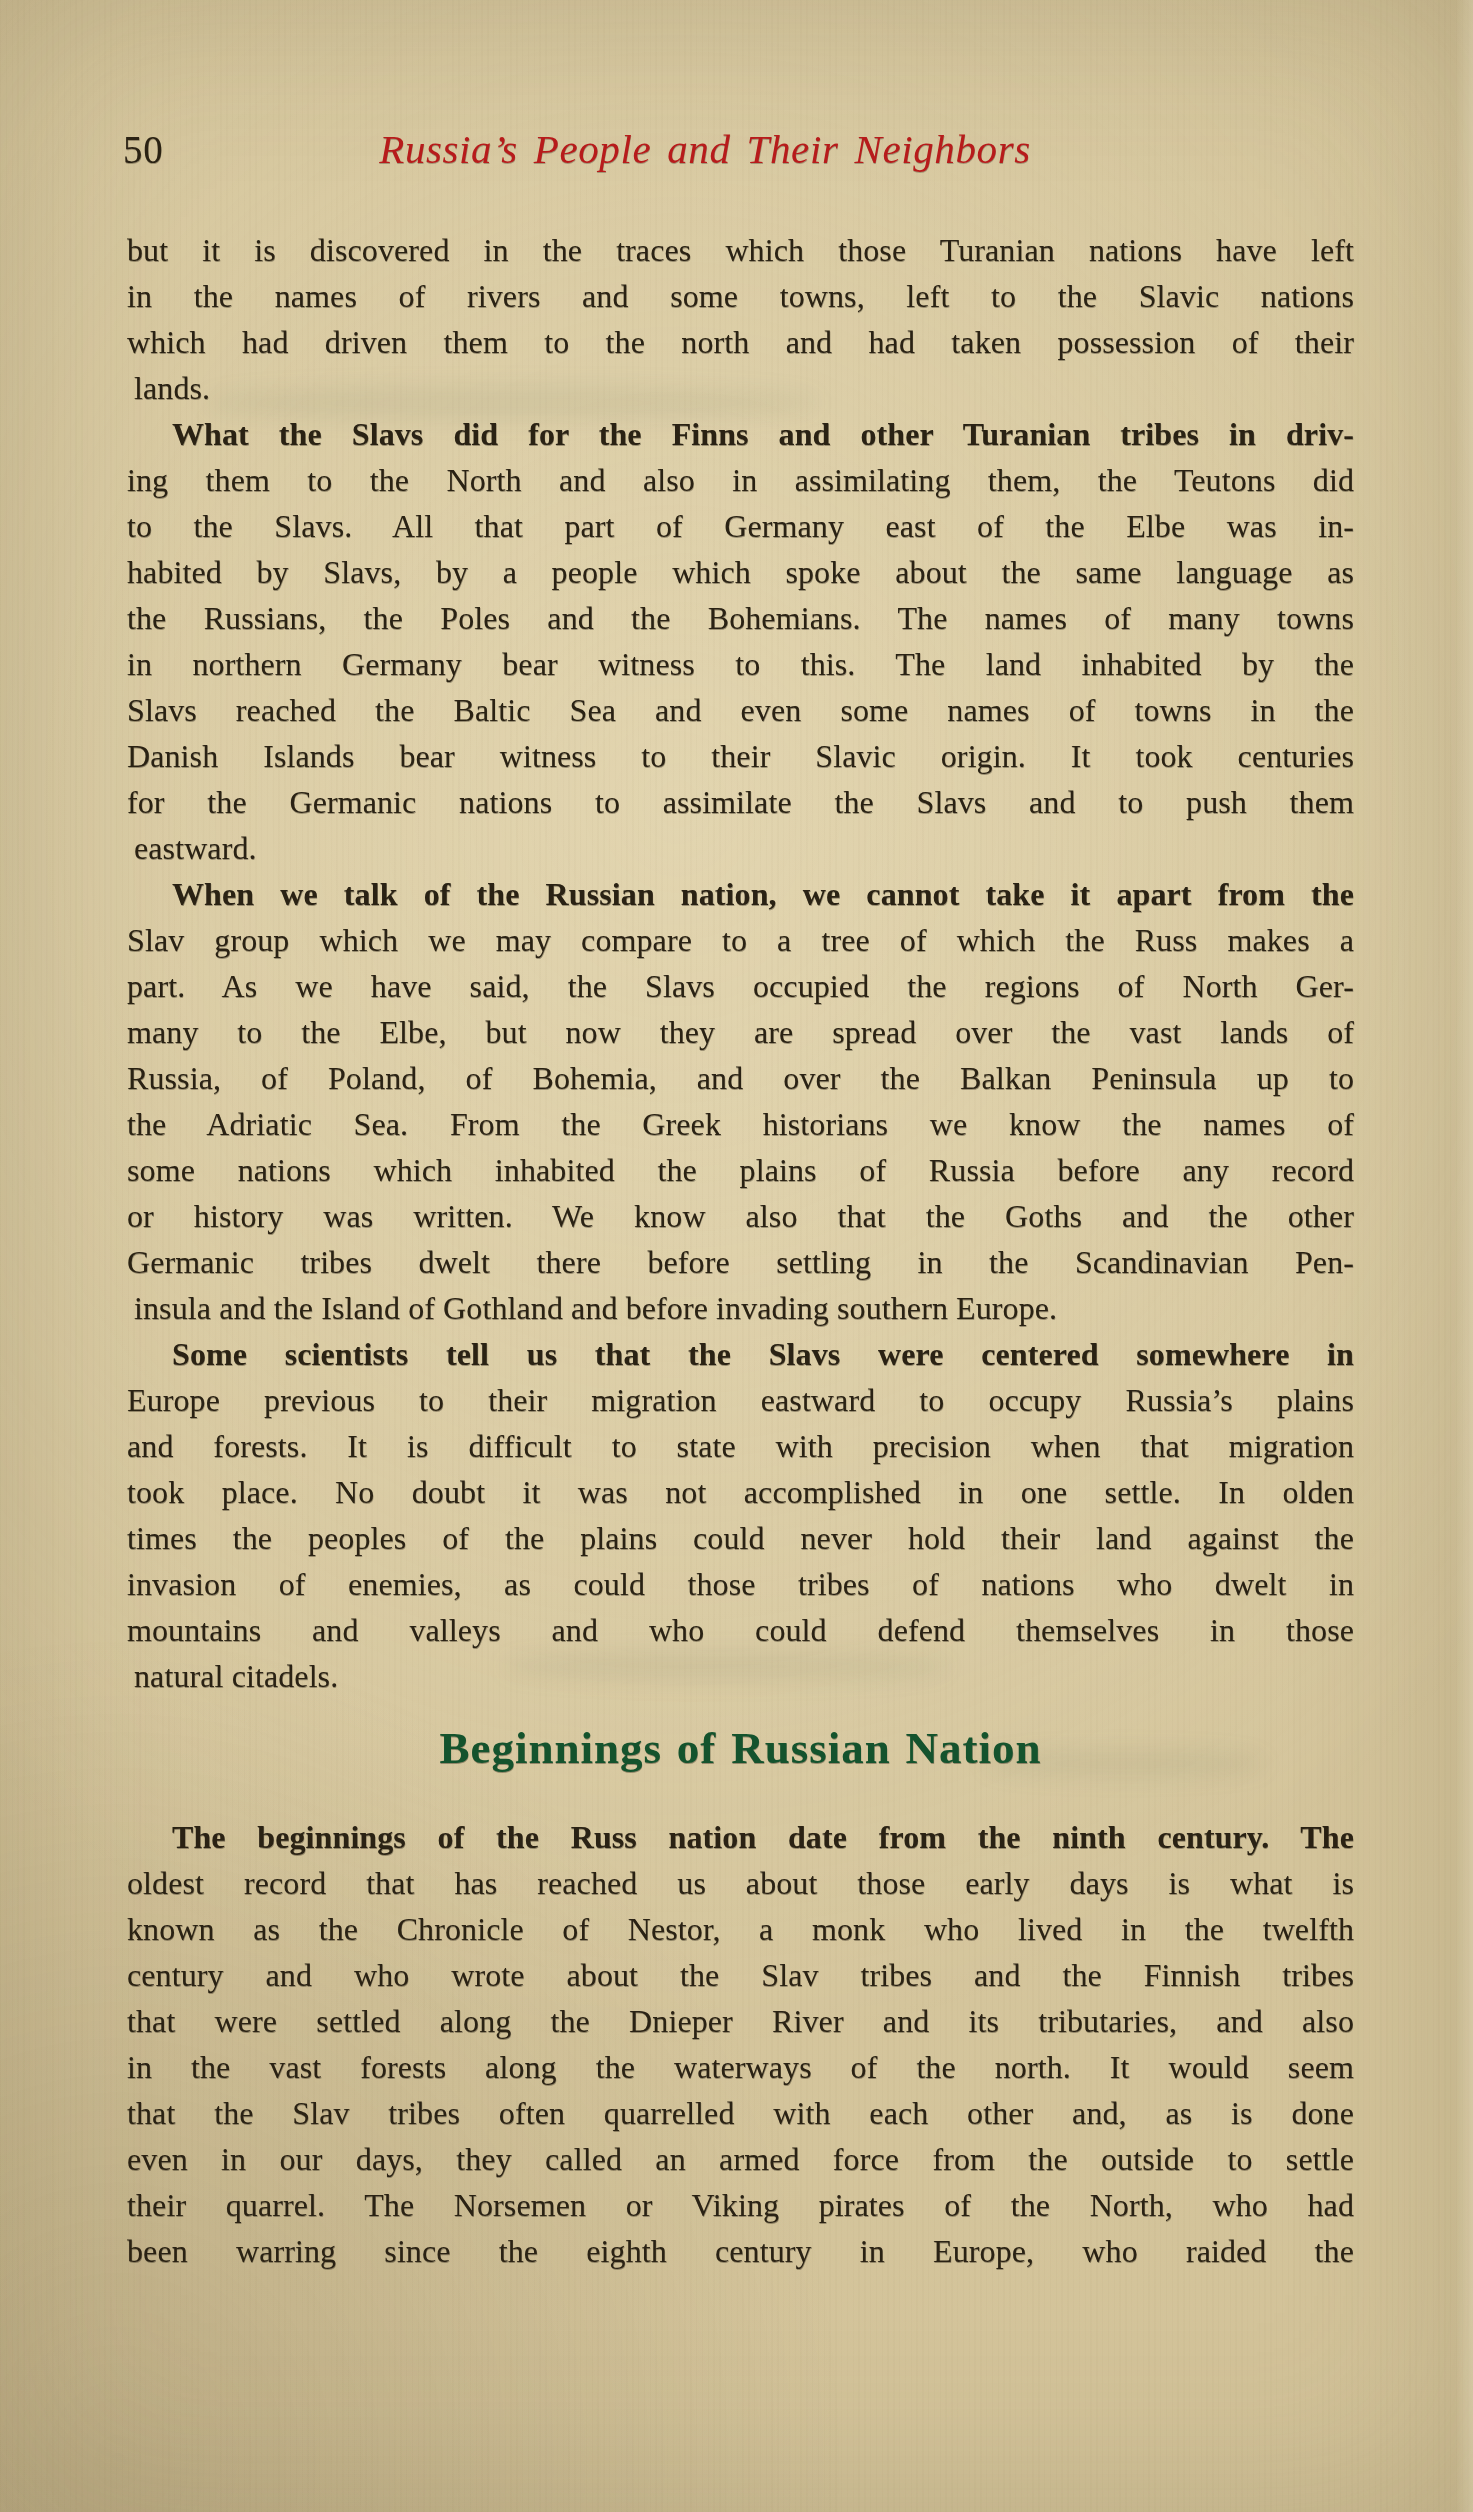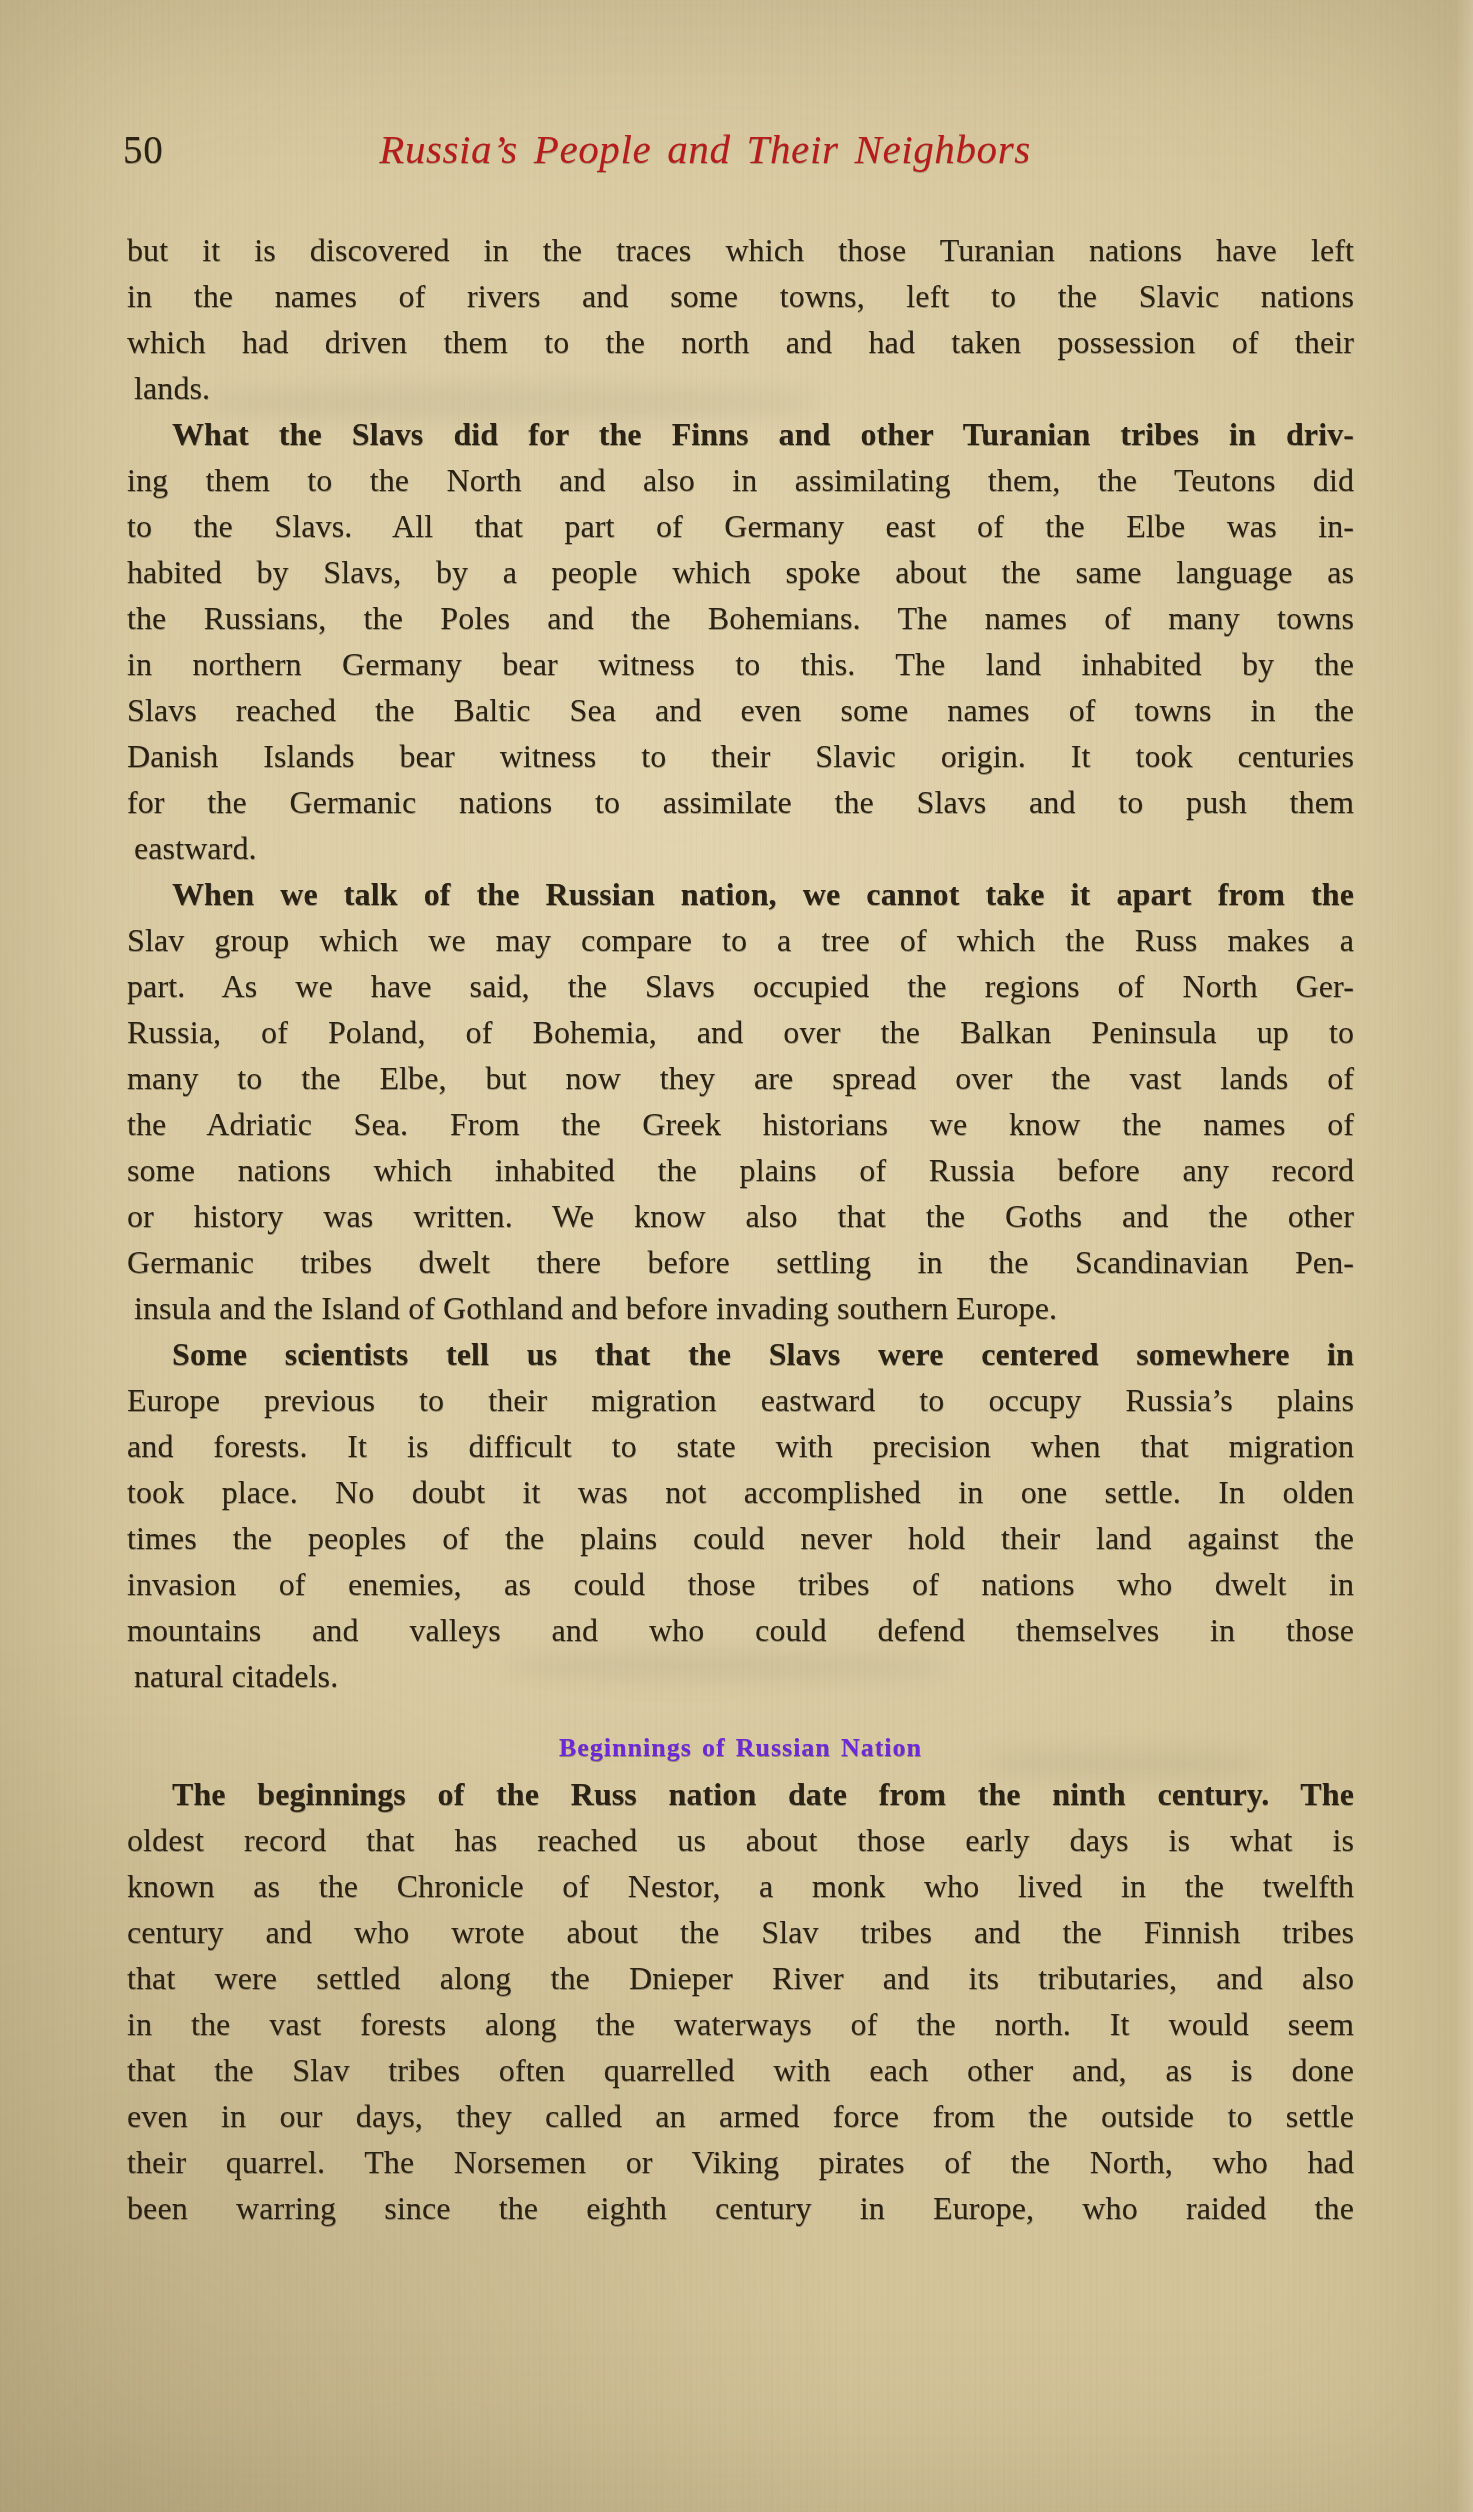--- a/index.html
+++ b/index.html
@@ -65,26 +65,26 @@
     text-align: justify;
     text-align-last: justify;
     white-space: nowrap; 
     text-shadow: 0.4px 0.6px 0.6px rgba(42,34,20,0.38);
   }
   .line { white-space: normal; } 
   .line.indent { text-indent: 45px; font-weight: bold; }
   .line.flush { text-align-last: left; margin-left: 7px; }
   .section-heading {
     height: 46px; line-height: 46px;
-    margin-top: 26px; 
+    margin-top: 26px; margin-bottom: 43px;
     text-align: center;
     font-weight: bold;
-    font-size: 26px;
+    font-size: 45px;
     letter-spacing: 1px; word-spacing: 2.6px;
-    color: #6d28d9;
+    color: #14532d;
     text-shadow: 0.4px 0.6px 0.6px rgba(42,34,20,0.38);
   }
 </style>
 </head>
 <body>
 
 <div class="paper-grain"></div>
 
 <div class="smudge" style="left:207px; top:386px; width:609px; height:34px;"></div>
 <div class="smudge" style="left:985px; top:1750px; width:279px; height:27px;"></div>
@@ -106,22 +106,22 @@
     <div class="line">habited by Slavs, by a people which spoke about the same language as</div>
     <div class="line">the Russians, the Poles and the Bohemians.  The names of many towns</div>
     <div class="line">in northern Germany bear witness to this.  The land inhabited by the</div>
     <div class="line">Slavs reached the Baltic Sea and even some names of towns in the</div>
     <div class="line">Danish Islands bear witness to their Slavic origin.  It took centuries</div>
     <div class="line">for the Germanic nations to assimilate the Slavs and to push them</div>
     <div class="line flush">eastward.</div>
     <div class="line indent">When we talk of the Russian nation, we cannot take it apart from the</div>
     <div class="line">Slav group which we may compare to a tree of which the Russ makes a</div>
     <div class="line">part.  As we have said, the Slavs occupied the regions of North Ger-</div>
+    <div class="line">many to the Elbe, but now they are spread over the vast lands of</div>
     <div class="line">Russia, of Poland, of Bohemia, and over the Balkan Peninsula up to</div>
-    <div class="line">many to the Elbe, but now they are spread over the vast lands of</div>
     <div class="line">the Adriatic Sea.  From the Greek historians we know the names of</div>
     <div class="line">some nations which inhabited the plains of Russia before any record</div>
     <div class="line">or history was written.  We know also that the Goths and the other</div>
     <div class="line">Germanic tribes dwelt there before settling in the Scandinavian Pen-</div>
     <div class="line flush">insula and the Island of Gothland and before invading southern Europe.</div>
     <div class="line indent">Some scientists tell us that the Slavs were centered somewhere in</div>
     <div class="line">Europe previous to their migration eastward to occupy Russia’s plains</div>
     <div class="line">and forests.  It is difficult to state with precision when that migration</div>
     <div class="line">took place.  No doubt it was not accomplished in one settle.  In olden</div>
     <div class="line">times the peoples of the plains could never hold their land against the</div>

